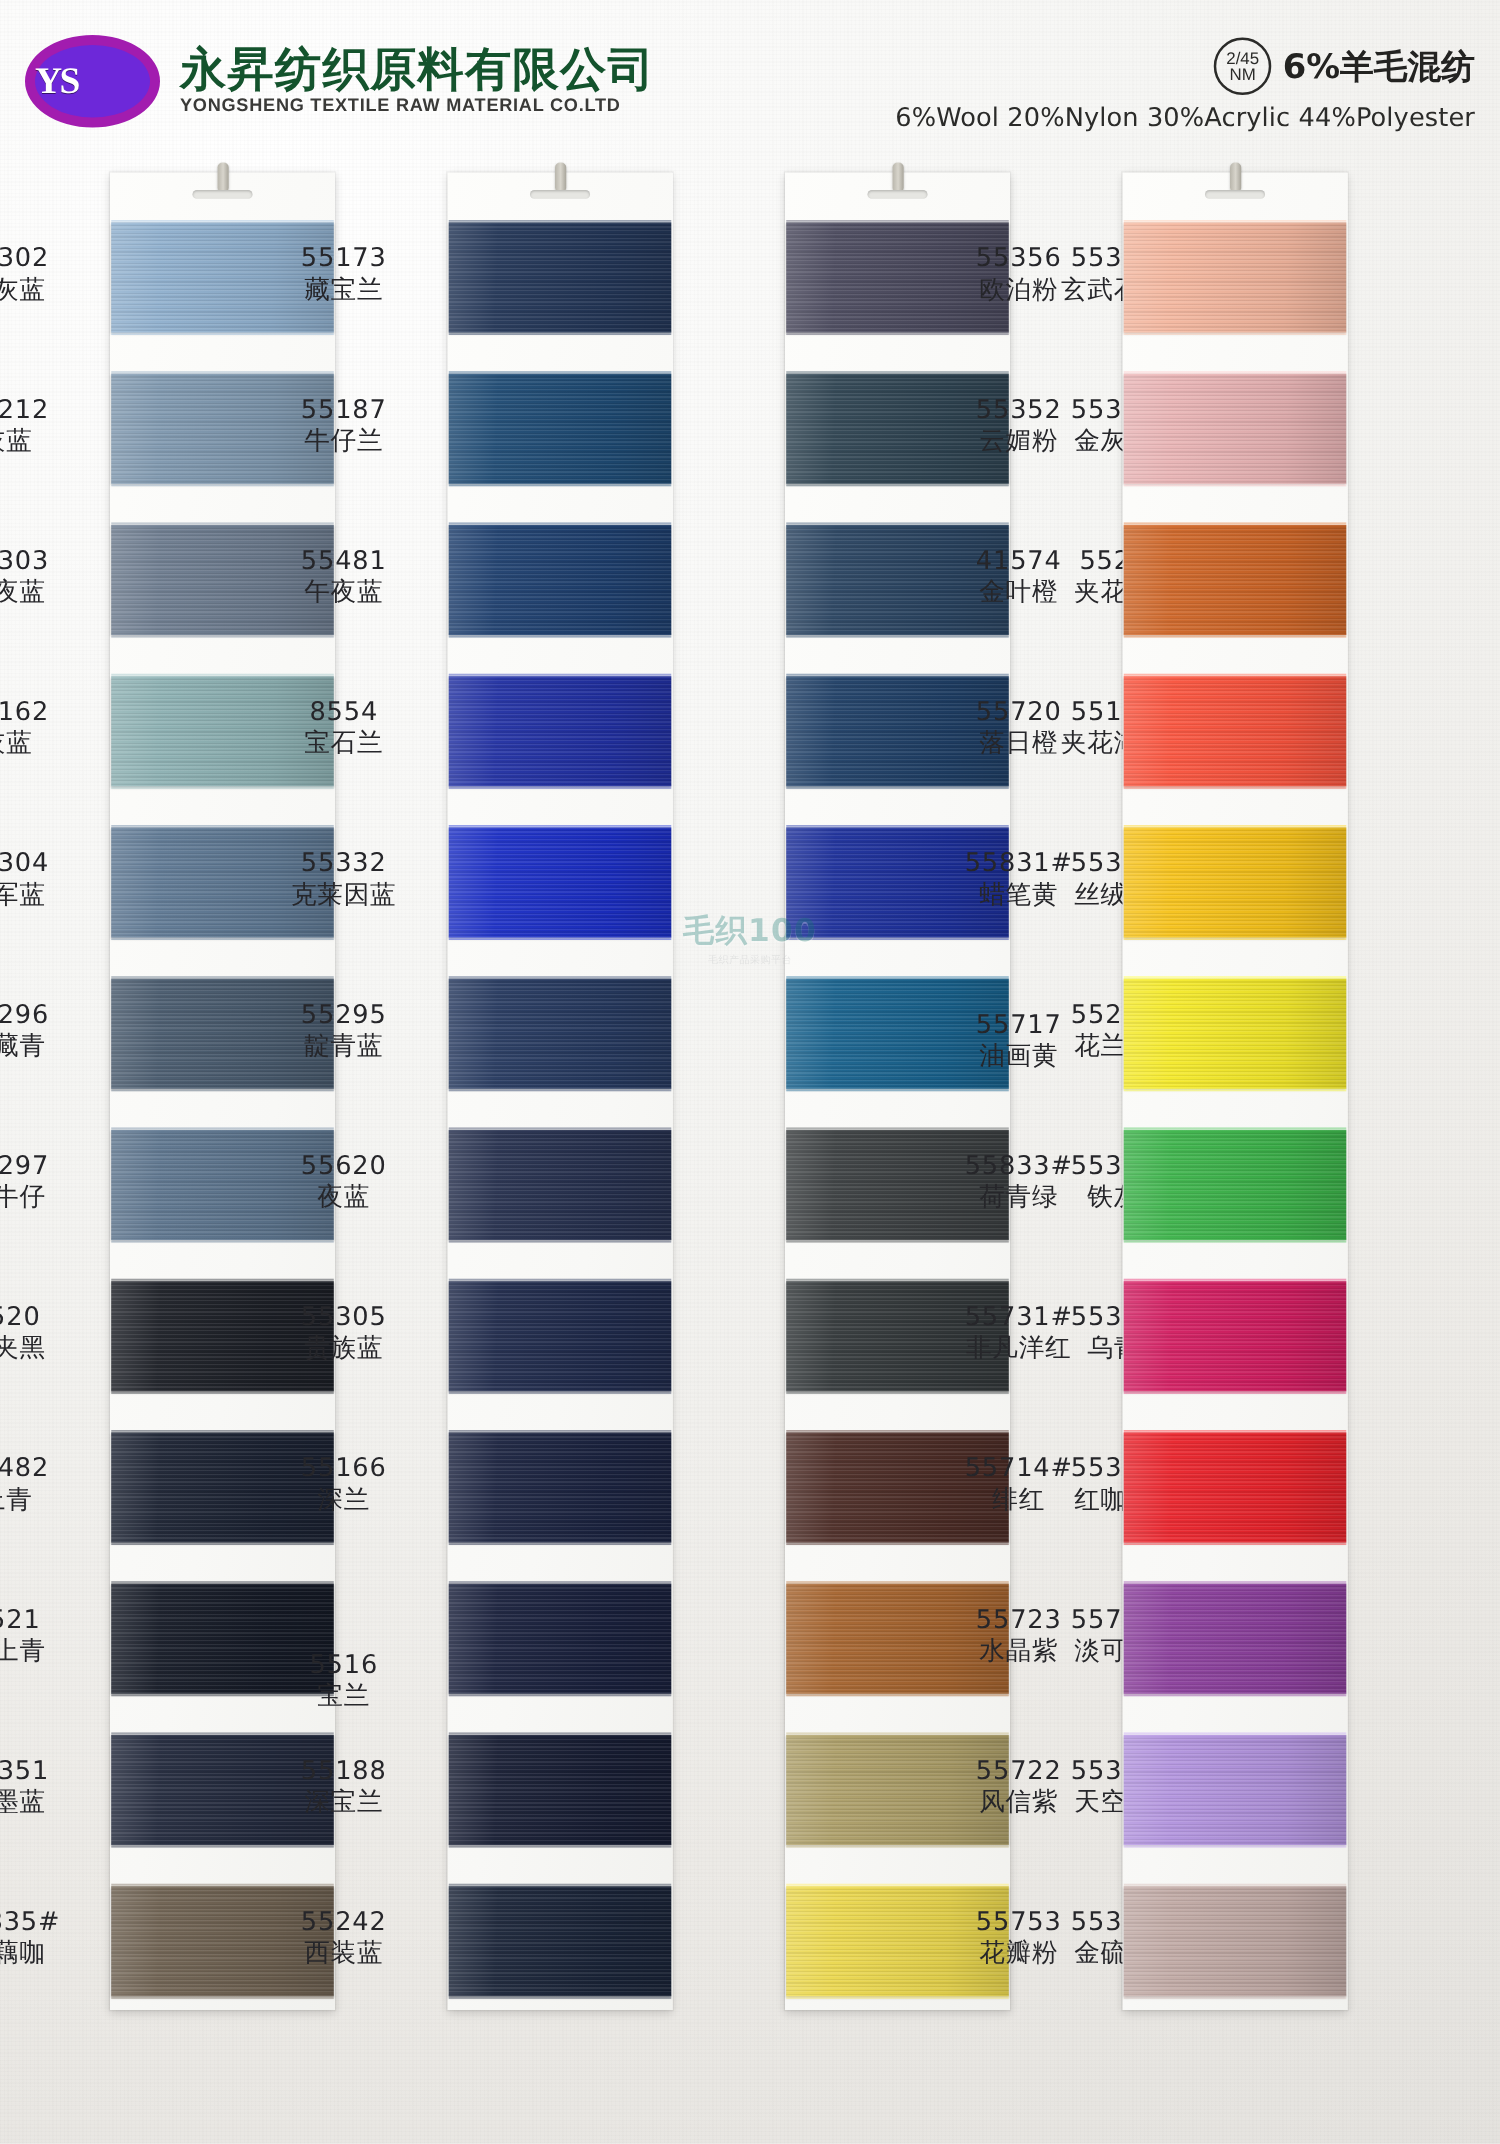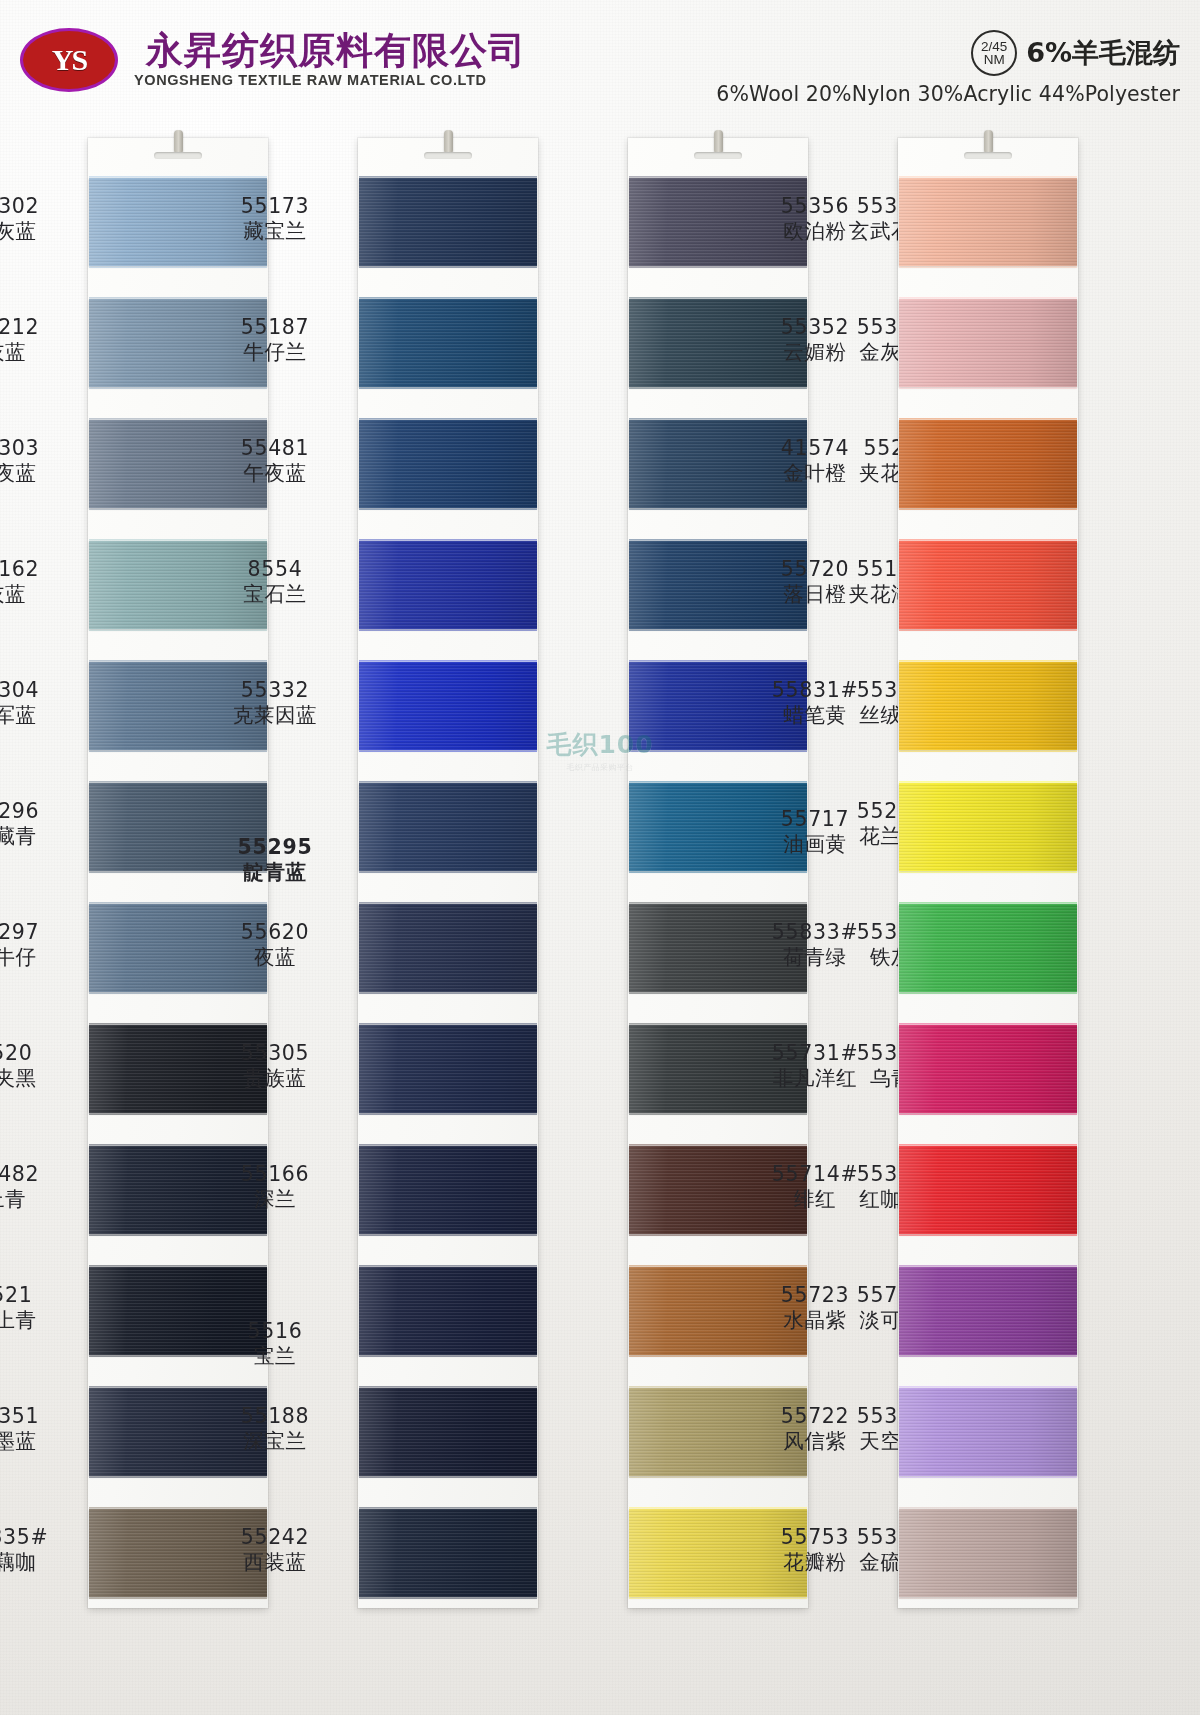--- a/index.html
+++ b/index.html
@@ -17,33 +17,33 @@
       repeating-linear-gradient(0deg, rgba(0,0,0,0.012) 0px, rgba(0,0,0,0.012) 1px, rgba(255,255,255,0) 1px, rgba(255,255,255,0) 3px),
       repeating-linear-gradient(90deg, rgba(0,0,0,0.012) 0px, rgba(0,0,0,0.012) 1px, rgba(255,255,255,0) 1px, rgba(255,255,255,0) 3px);
   }
 
   
   #header{position:absolute;left:0;top:0;width:1200px;height:125px;z-index:3;}
 
   #brand-block{position:absolute;left:20px;top:28px;display:flex;align-items:center;}
   #logo-mark{
     width:92px;height:58px;border-radius:50%/50%;
-    border:3px solid #a21caf;background:#b91c1c;
-    display:flex;align-items:center;justify-content:center;
+    border:8px solid #a21caf;background:#6d28d9;
+    display:flex;align-items:center;justify-content:flex-start;
     position:relative;flex:0 0 auto;
   }
   #logo-mark .ys{
     font-family:"Liberation Serif",serif;font-weight:bold;
     font-size:30px;color:#ffffff;letter-spacing:-2px;
     text-shadow:0 1px 0 rgba(0,0,0,.5);
   }
   #brand-text{margin-left:16px;}
   #brand-cn{
-    font-size:37px;font-weight:bold;color:#701a75;letter-spacing:1px;
-    line-height:1.02;font-family:"DejaVu Sans","Liberation Sans",sans-serif;margin-left:12px;
+    font-size:37px;font-weight:bold;color:#14532d;letter-spacing:1px;
+    line-height:1.02;font-family:"DejaVu Sans","Liberation Sans",sans-serif;
   }
   #brand-en{
     font-size:14.5px;font-weight:bold;color:#3a3a38;letter-spacing:0.6px;
     margin-top:3px;
   }
 
   #spec-block{position:absolute;right:20px;top:30px;text-align:right;}
   #spec-top{display:flex;align-items:center;justify-content:flex-end;gap:9px;}
   #nm-badge{
     width:42px;height:42px;border-radius:50%;border:2px solid #2b2b29;
@@ -353,21 +353,21 @@
       <div class="label left" style="top: 540px;">
         <div class="code">55332</div>
         <div class="name">克莱因蓝</div>
       </div>
       <div class="swatch" title="55295 靛青蓝" style="top: 645px; background: rgb(38, 57, 95);">
         <div class="threads"></div>
         <div class="sheen"></div>
         <div class="fuzz-t" style="background: linear-gradient(rgb(60, 79, 117), rgba(255, 255, 255, 0));"></div>
         <div class="fuzz-b" style="background: linear-gradient(0deg, rgb(60, 79, 117), rgba(255, 255, 255, 0));"></div>
       </div>
-      <div class="label left" style="top: 697px; font-weight: bold;">
+      <div class="label left" style="top: 661px;">
         <div class="code">55295</div>
         <div class="name">靛青蓝</div>
       </div>
       <div class="swatch" title="55620 夜蓝" style="top: 766px; background: rgb(38, 48, 78);">
         <div class="threads"></div>
         <div class="sheen"></div>
         <div class="fuzz-t" style="background: linear-gradient(rgb(60, 70, 100), rgba(255, 255, 255, 0));"></div>
         <div class="fuzz-b" style="background: linear-gradient(0deg, rgb(60, 70, 100), rgba(255, 255, 255, 0));"></div>
       </div>
       <div class="label left" style="top: 782px;">

